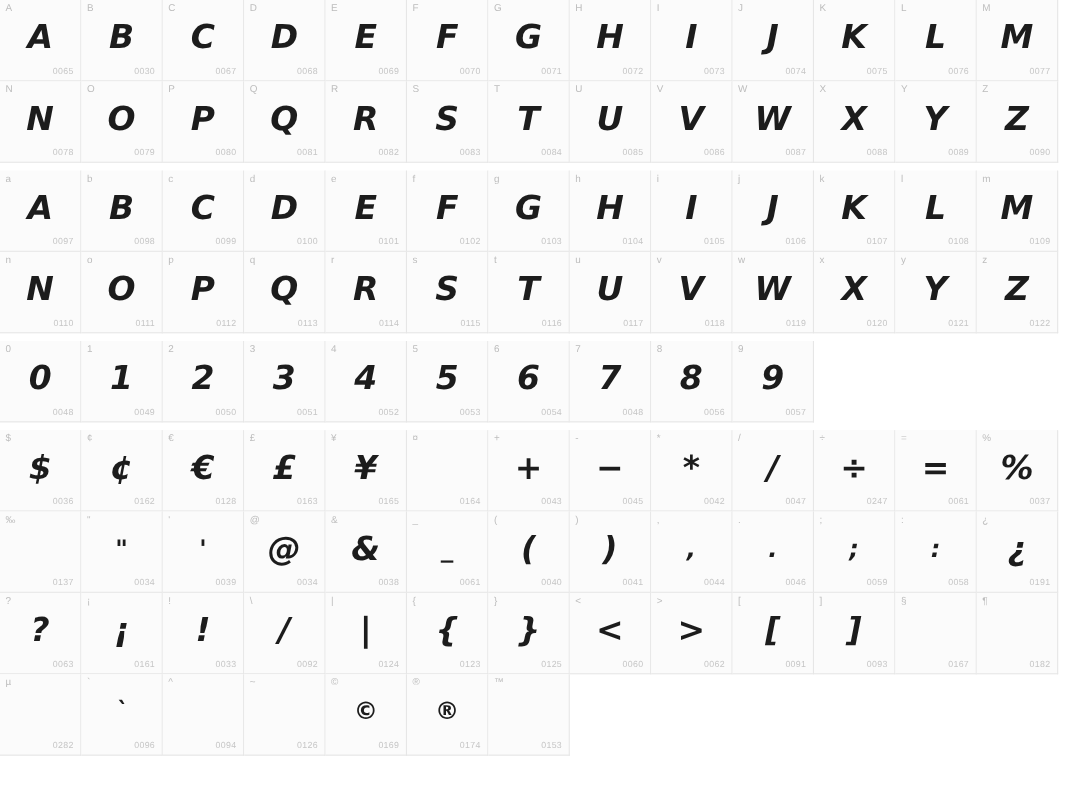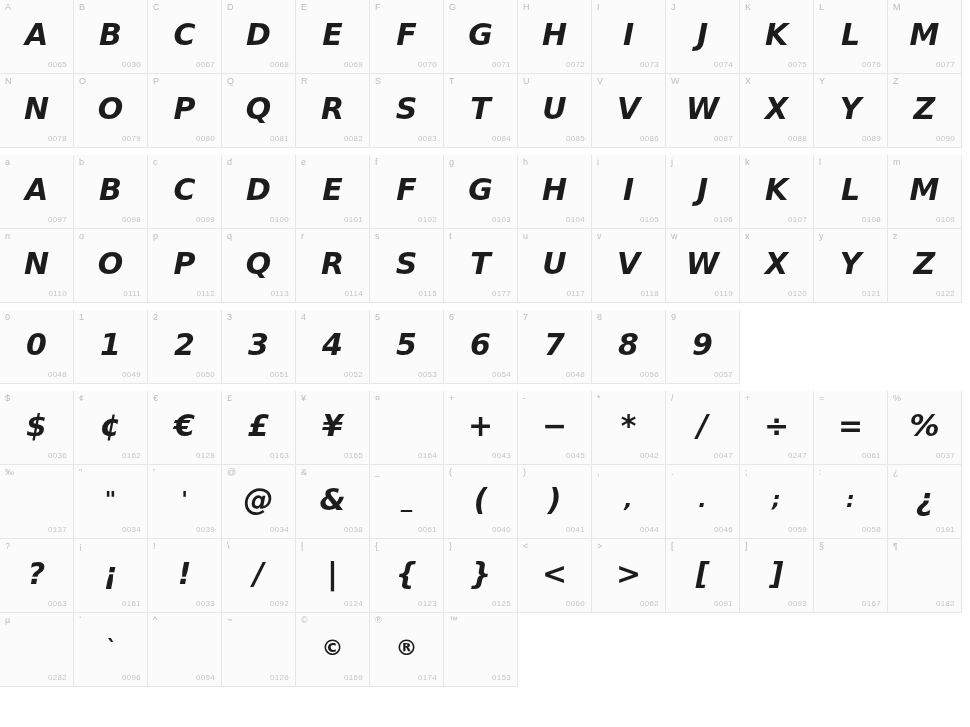--- a/index.html
+++ b/index.html
@@ -310,21 +310,21 @@
         <span class="cp-code">0114</span>
       </div>
       <div class="cell">
         <span class="cp-label">s</span>
         <span class="glyph">S</span>
         <span class="cp-code">0115</span>
       </div>
       <div class="cell">
         <span class="cp-label">t</span>
         <span class="glyph">T</span>
-        <span class="cp-code">0177</span>
+        <span class="cp-code">0116</span>
       </div>
       <div class="cell">
         <span class="cp-label">u</span>
         <span class="glyph">U</span>
         <span class="cp-code">0117</span>
       </div>
       <div class="cell">
         <span class="cp-label">v</span>
         <span class="glyph">V</span>
         <span class="cp-code">0118</span>

